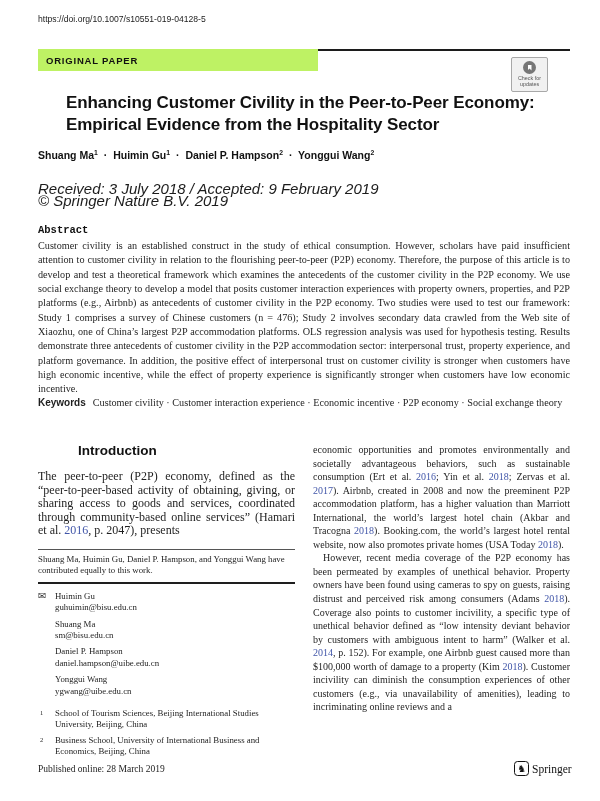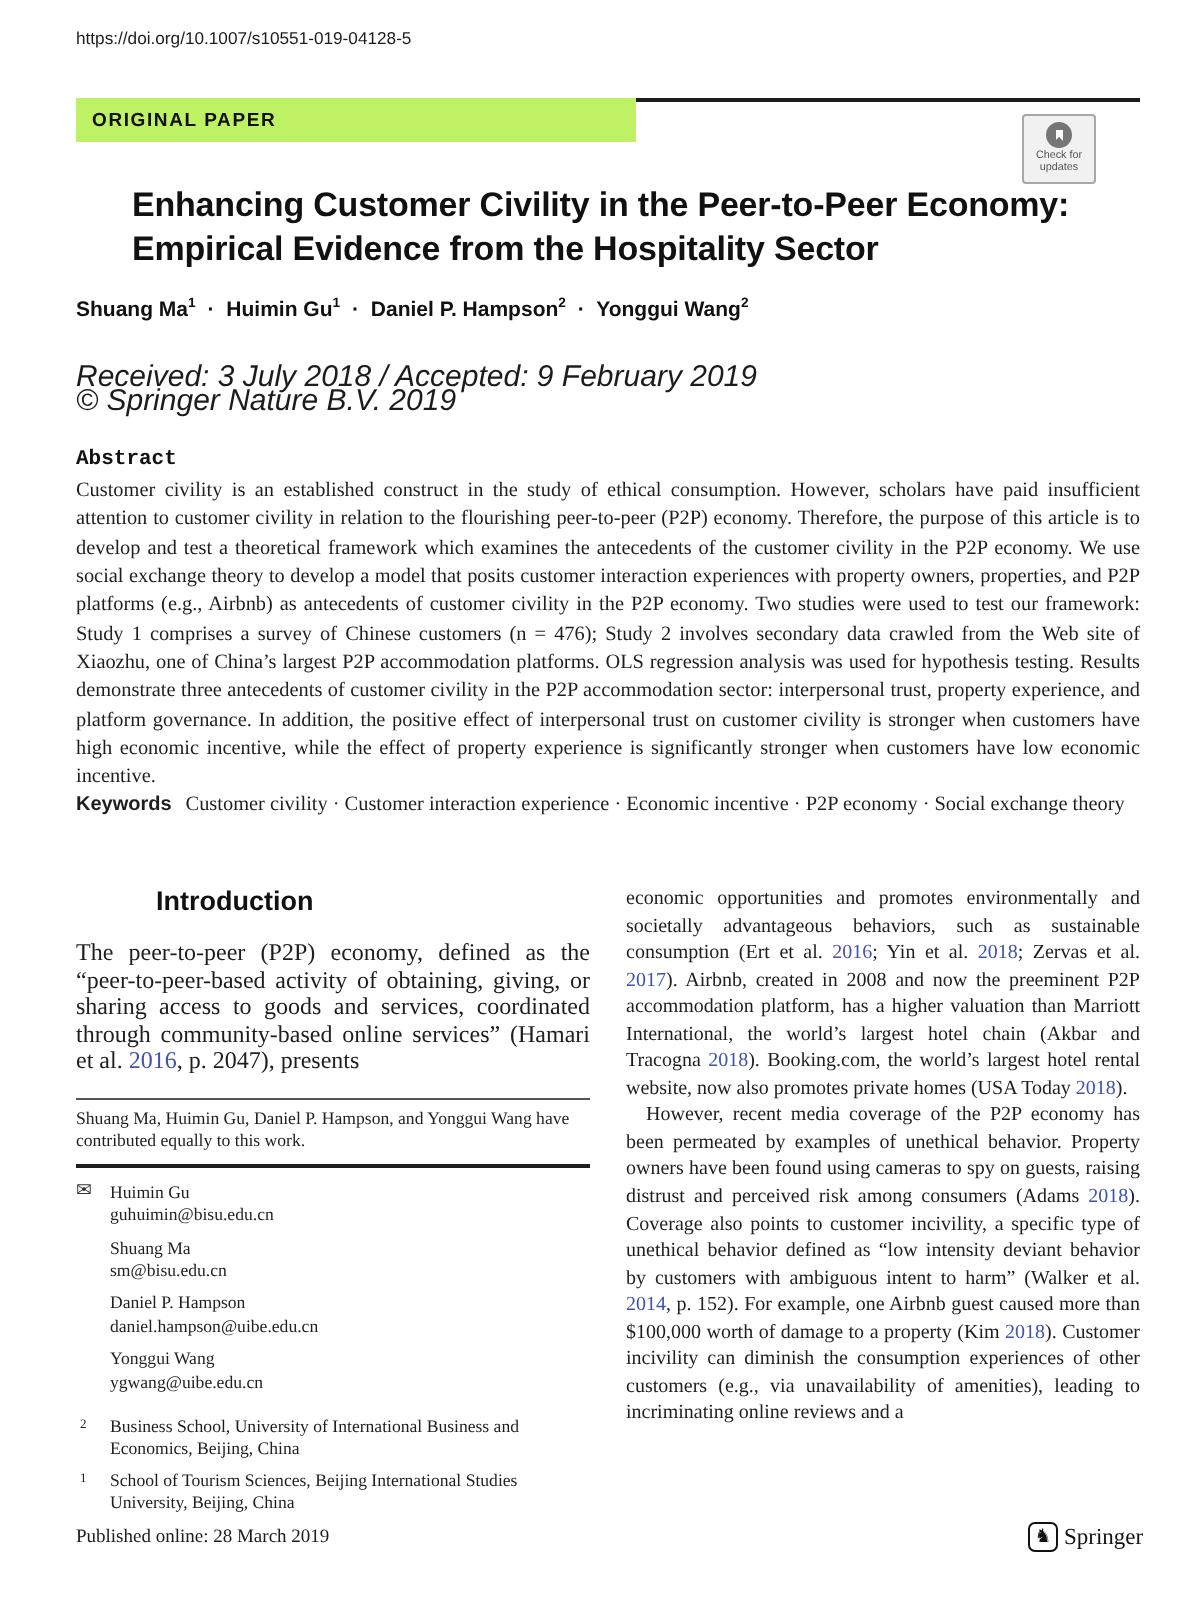--- a/index.html
+++ b/index.html
@@ -147,26 +147,26 @@
       <div>Daniel P. Hampson</div>
       <div>daniel.hampson@uibe.edu.cn</div>
     </div>
     <div class="contact">
       <div>Yonggui Wang</div>
       <div>ygwang@uibe.edu.cn</div>
     </div>
 
     <div class="affils">
       <div class="affil-row">
+        <span class="affil-sup">1</span>
+        <span>School of Tourism Sciences, Beijing International Studies University, Beijing, China</span>
+      </div>
+      <div class="affil-row">
         <span class="affil-sup">2</span>
         <span>Business School, University of International Business and Economics, Beijing, China</span>
-      </div>
-      <div class="affil-row">
-        <span class="affil-sup">1</span>
-        <span>School of Tourism Sciences, Beijing International Studies University, Beijing, China</span>
       </div>
     </div>
   </div>
 
   <div class="col-right">
     <p><span>economic opportunities and promotes environmentally and societally advantageous behaviors, such as sustainable consumption (Ert et al. </span><span class="lnk">2016</span><span>; Yin et al. </span><span class="lnk">2018</span><span>; Zervas et al. </span><span class="lnk">2017</span><span>). Airbnb, created in 2008 and now the preeminent P2P accommodation platform, has a higher valuation than Marriott International, the world’s largest hotel chain (Akbar and Tracogna </span><span class="lnk">2018</span><span>). Booking.com, the world’s largest hotel rental website, now also promotes private homes (USA Today </span><span class="lnk">2018</span><span>).</span></p>
     <p class="indent"><span>However, recent media coverage of the P2P economy has been permeated by examples of unethical behavior. Property owners have been found using cameras to spy on guests, raising distrust and perceived risk among consumers (Adams </span><span class="lnk">2018</span><span>). Coverage also points to customer incivility, a specific type of unethical behavior defined as “low intensity deviant behavior by customers with ambiguous intent to harm” (Walker et al. </span><span class="lnk">2014</span><span>, p. 152). For example, one Airbnb guest caused more than $100,000 worth of damage to a property (Kim </span><span class="lnk">2018</span><span>). Customer incivility can diminish the consumption experiences of other customers (e.g., via unavailability of amenities), leading to incriminating online reviews and a</span></p>
   </div>
 
   <div class="published">Published online: 28 March 2019</div>

